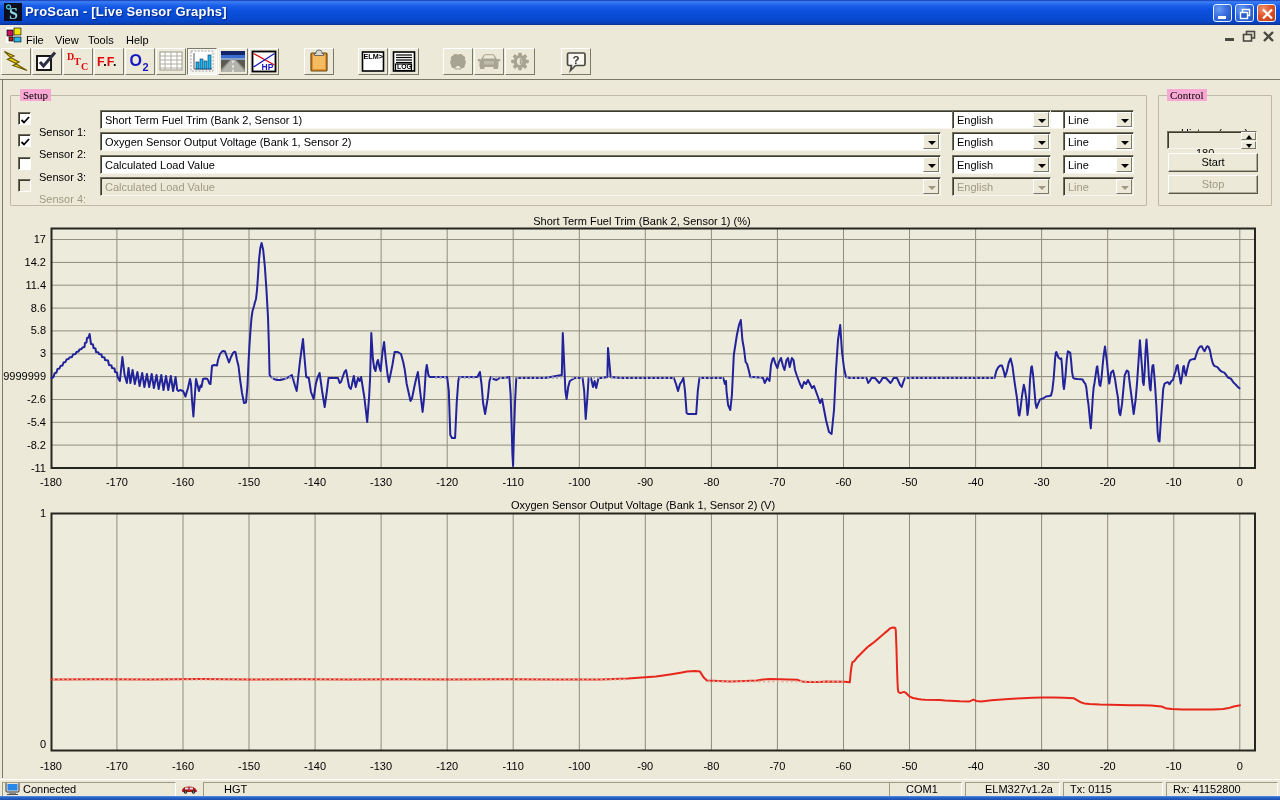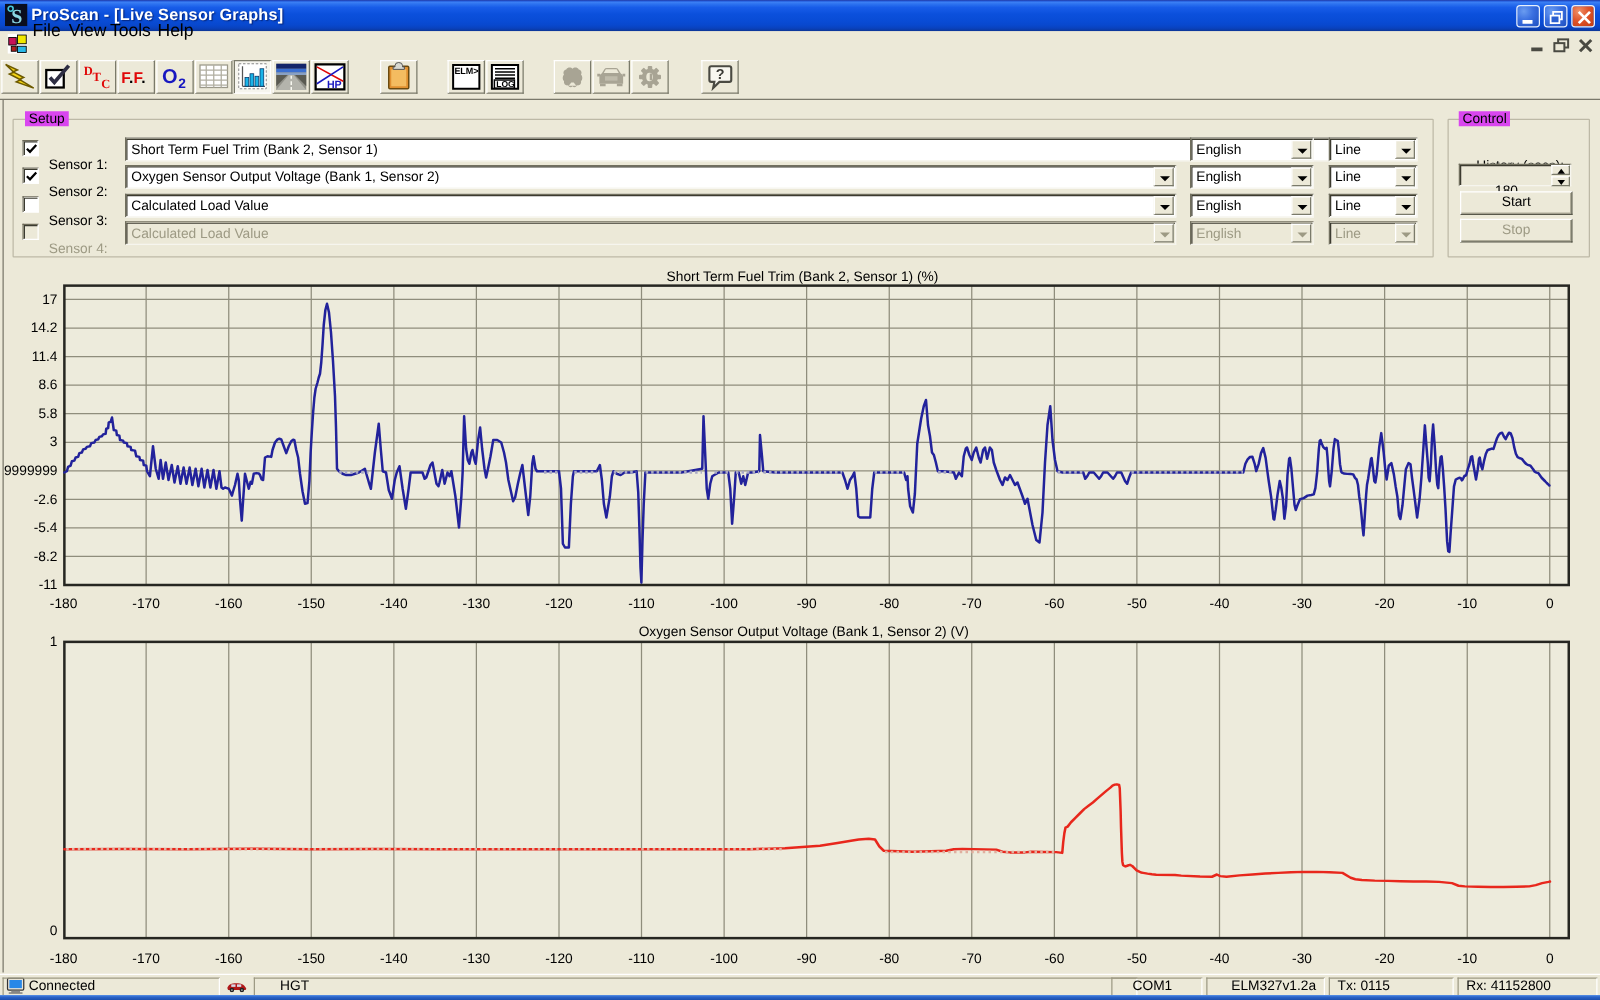--- a/index.html
+++ b/index.html
@@ -12,38 +12,38 @@
 }
 #titletext { left:25px; top:4px; color:#fff; font-size:13px; font-weight:bold; letter-spacing:0.2px;
   text-shadow:1px 1px 1px rgba(0,0,40,0.5); }
 .winbtn { top:4px; width:19px; height:18px; border-radius:3px; border:1px solid #e8f0fc; }
 .winbtn.blue { background:radial-gradient(circle at 30% 25%, #6a9cf0 0%, #3a6fe0 45%, #1e4fc0 100%); }
 .winbtn.red  { background:radial-gradient(circle at 30% 25%, #f0926a 0%, #e0542a 45%, #c03a10 100%); }
 .winbtn svg { position:absolute; left:0; top:0; }
 
 
 #menubar { left:0; top:25px; width:1280px; height:21px; background:#ece9d8; }
-.menuitem { top:16px; font-size:14px; color:#000; }
+.menuitem { top:34px; font-size:11px; color:#000; }
 
 
 #toolbar { left:0; top:46px; width:1280px; height:33px; background:#ece9d8; }
 .tbtn { position:absolute; top:48px; width:30px; height:27px; background:#ece9d8;
   border-top:1px solid #fff; border-left:1px solid #fff;
   border-right:1px solid #7a7a6a; border-bottom:1px solid #7a7a6a; }
 .tbtn.active { background:#f6f5ee; border-top:1px solid #7a7a6a; border-left:1px solid #7a7a6a;
   border-right:1px solid #fff; border-bottom:1px solid #fff; }
 .tbtn svg { position:absolute; left:0; top:0; }
 
 
 #client { left:0px; top:79px; width:1280px; height:700px; background:#ece9d8;
   border-top:1px solid #7a786a; }
 #clientleft { left:2px; top:80px; width:1px; height:698px; background:#7a786a; }
 
 .groupbox { position:absolute; border:1px solid #bdb9a6; border-radius:1px; }
-.grouplabel { position:absolute; top:-7px; background:#d946ef; font-size:11px; padding:0 3px; }
+.grouplabel { position:absolute; top:-7px; background:#f9a8d4; font-size:11px; padding:0 3px;font-family:Liberation Serif, serif; }
 
 .cb { position:absolute; width:13px; height:13px; background:#fff;
   border-top:1px solid #6d6a58; border-left:1px solid #6d6a58;
   border-bottom:1px solid #fff; border-right:1px solid #fff;
   box-shadow:inset 1px 1px 0 #3a3a30; }
 .cb.dis { background:#ece9d8; }
 .lbl { position:absolute; font-size:11px; color:#000;margin-top:13px; }
 .lbl.dis { color:#9d9a84; }
 
 .combo { position:absolute; height:19px; background:#fff;

